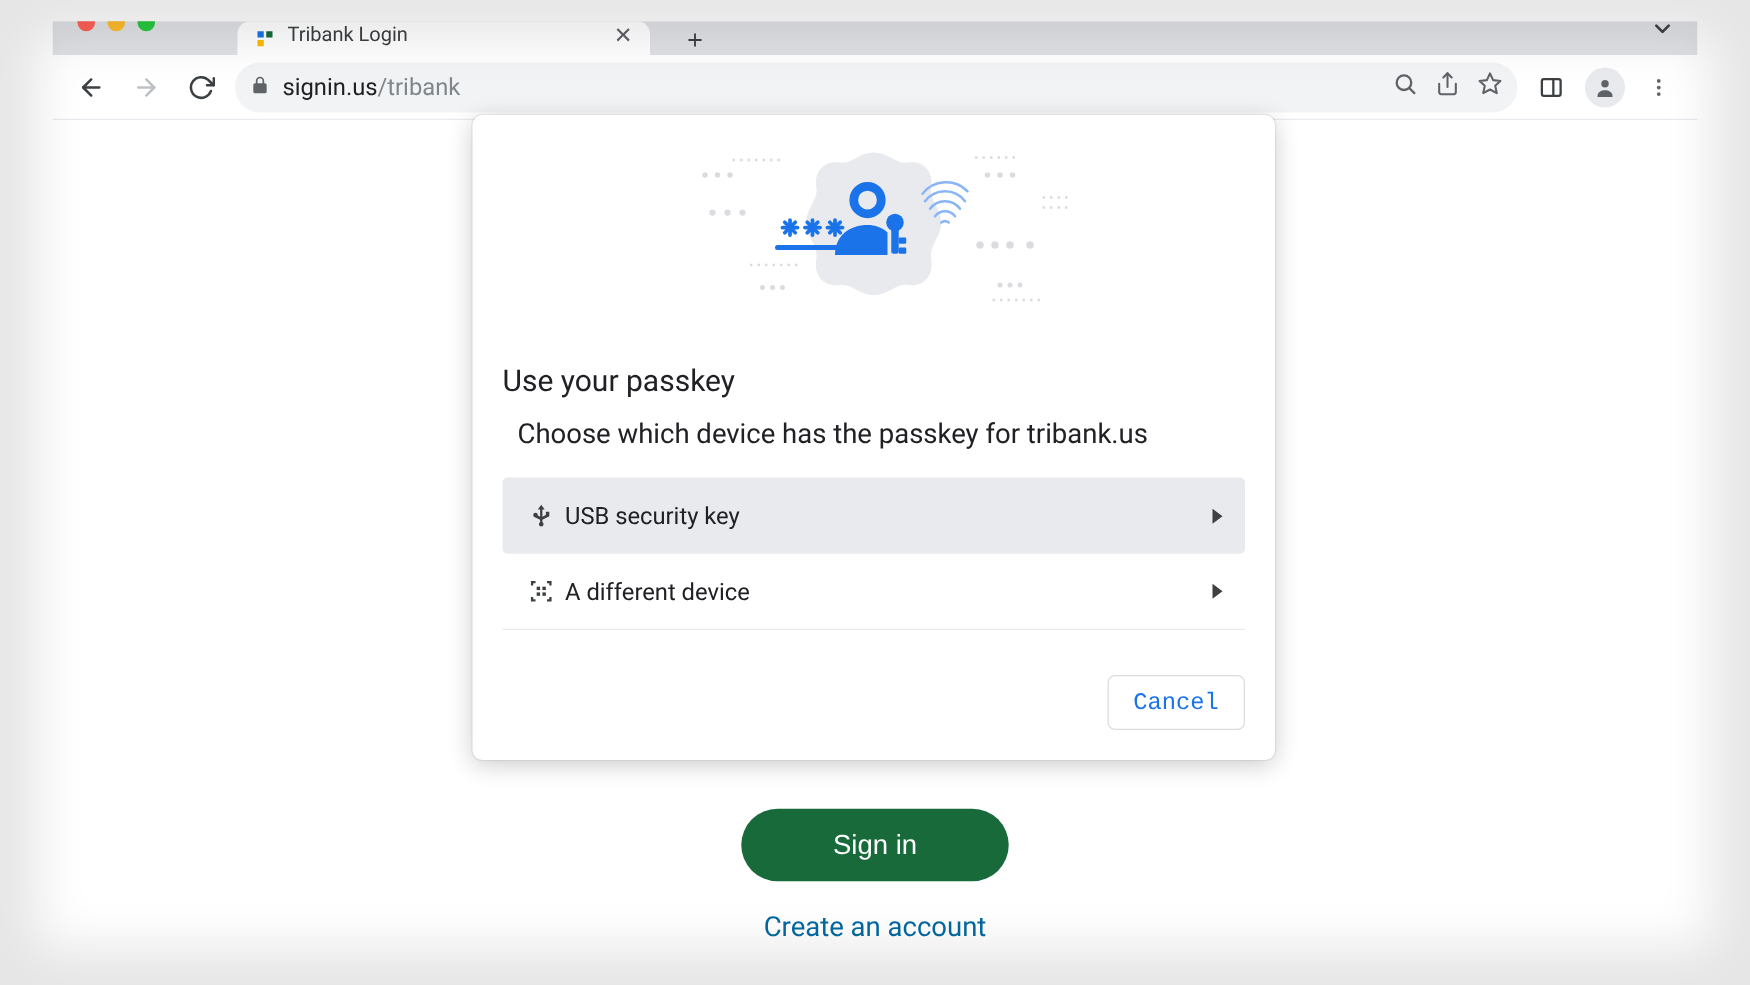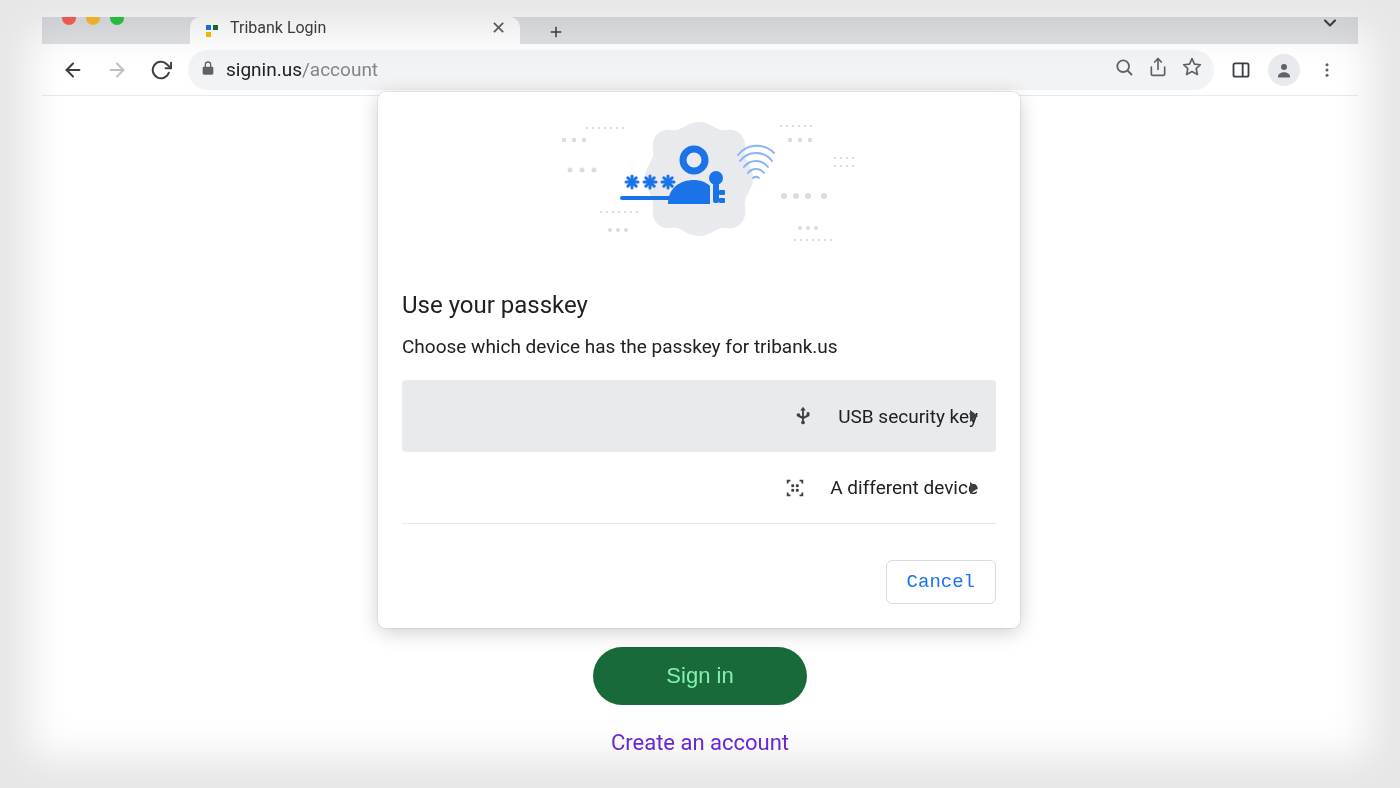--- a/index.html
+++ b/index.html
@@ -135,33 +135,33 @@
     padding-bottom: 30px;
   }
   .signin-btn {
     position:absolute;
     left:50%;
     transform:translateX(-50%);
     top: 551px;
     width: 214px;
     height: 58px;
     background:#186a3b;
-    color:#86efac;
+    color:#ffffff;
     border:none;
     border-radius: 30px;
     font-size: 22px;
     cursor:pointer;
   }
   .create-account {
     position:absolute;
     left:50%;
     transform:translateX(-50%);
     top: 634px;
     font-size: 22px;
-    color:#6d28d9;
+    color:#0369a1;
     cursor:pointer;
   }
   
   .dialog {
     position:absolute;
     left: 336px;
     top: 75px;
     width: 642px;
     background:#fff;
     border-radius: 8px;
@@ -176,40 +176,39 @@
     position:relative;
   }
   .dialog h2 {
     font-size: 24px;
     font-weight: 400;
     color:#202124;
     padding: 0 24px;
     margin-top: 24px;
   }
   .dialog p.sub {
-    font-size: 19px;
+    font-size: 22px;
     color:#202124;
-    padding: 0 24px;
+    padding: 0 36px;
     margin-top: 16px;
   }
   .options {
     margin: 22px 24px 0;
   }
   .option {
-    height: 72px;
+    height: 61px;
     display:flex;
     align-items:center;
     padding: 0 18px;
-    gap: 22px;
+    gap: 6px;
     font-size: 19px;
     color:#202124;
     cursor:pointer;
     border-bottom: 1px solid #e8eaed;
     position:relative;
-    justify-content:flex-end;
   }
   .option.selected {
     background:#e8eaed;
     border-radius: 4px;
     border-bottom: none;
   }
   .option .arrow {
     position:absolute;
     right: 18px;
     width:0; height:0;
@@ -292,21 +291,21 @@
         </svg>
     </div>
     <div class="omnibox">
       <span class="lock">
         <svg width="16" height="16" viewBox="0 0 24 24" fill="#5f6368">
             <path d="M12 2a5 5 0 0 0-5 5v3H6a2 2 0 0 0-2 2v8a2 2 0 0 0 2 2h12a2 2 0 0 0 2-2v-8a2 2 0 0 0-2-2h-1V7a5 5 0 0 0-5-5zm-3 5a3 3 0 1 1 6 0v3H9V7z"></path>
           </svg>
       </span>
       <span class="url">
         <span>signin.us</span>
-          <span class="path">/account</span>
+          <span class="path">/tribank</span>
       </span>
       <span class="right-icons">
         <span>
           <svg width="20" height="20" viewBox="0 0 24 24" fill="none" stroke="#5f6368" stroke-width="2.2" stroke-linecap="round">
               <circle cx="11" cy="11" r="7"></circle>
               <line x1="21" y1="21" x2="16.5" y2="16.5"></line>
             </svg>
         </span>
         <span>
           <svg width="20" height="20" viewBox="0 0 24 24" fill="none" stroke="#5f6368" stroke-width="2" stroke-linecap="round" stroke-linejoin="round">

